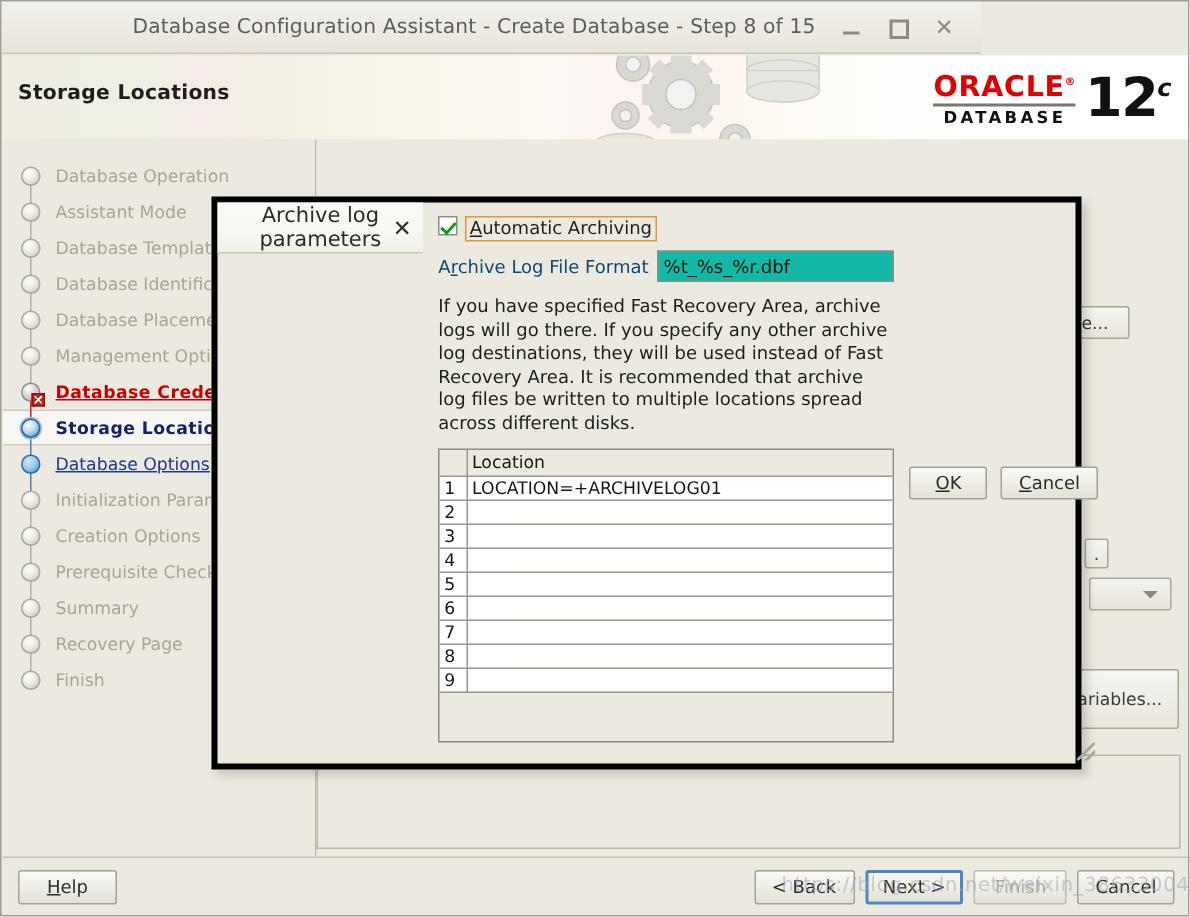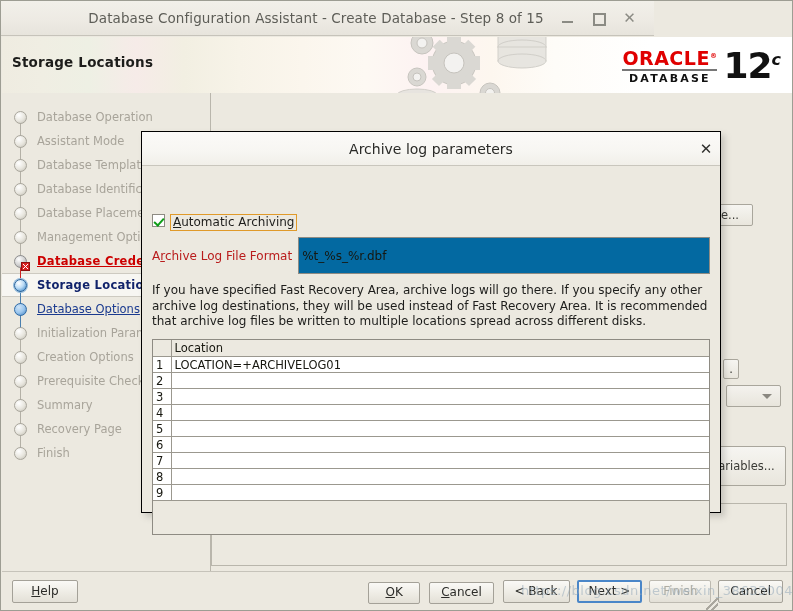--- a/index.html
+++ b/index.html
@@ -364,25 +364,24 @@
     height: 382px;
     background: rgba(40,38,32,.18);
     filter: blur(3px);
   }
   .dialog {
     position: absolute;
     left: 140px; top: 130px;
     width: 580px;
     height: 382px;
     background: #ece9e0;
-    border: 1px solid #000000;
-    box-sizing: border-box;
-    display: flex;
-    flex-direction: column;
-    gap: 39px;
+    border: 4px solid #000000;
+    box-sizing: border-box;
+    display: flex;
+    flex-direction: row;
   }
   .dlg-titlebar {
     height: 34px;
     background: linear-gradient(to bottom, #fbfaf8 0%, #f7f6f2 60%, #f1efe9 100%);
     border-bottom: 1px solid #c9c6bd;
     display: flex;
     align-items: center;
     box-sizing: border-box;
     flex: 0 0 34px;
   }
@@ -439,29 +438,29 @@
     cursor: default;
   }
   .cb-label u { text-decoration: underline; }
   .fmt-row {
     display: flex;
     align-items: center;
     margin-bottom: 9px;
   }
   .fmt-label {
     font-size: 12px;
-    color: #b91c1c;
+    color: #0c4a6e;
     white-space: nowrap;
     padding-right: 6px;
   }
   .fmt-label u { text-decoration: underline; }
   .fmt-input {
     flex: 1;
-    height: 37px;
-    background: #0369a1;
+    height: 21px;
+    background: #14b8a6;
     border: 1px solid #8e8b83;
     box-sizing: border-box;
     font-family: "DejaVu Sans", "Liberation Sans", sans-serif;
     font-size: 12px;
     color: #17170f;
     padding: 0 3px;
     line-height: 19px;
     outline: none;
   }
   .hint {

